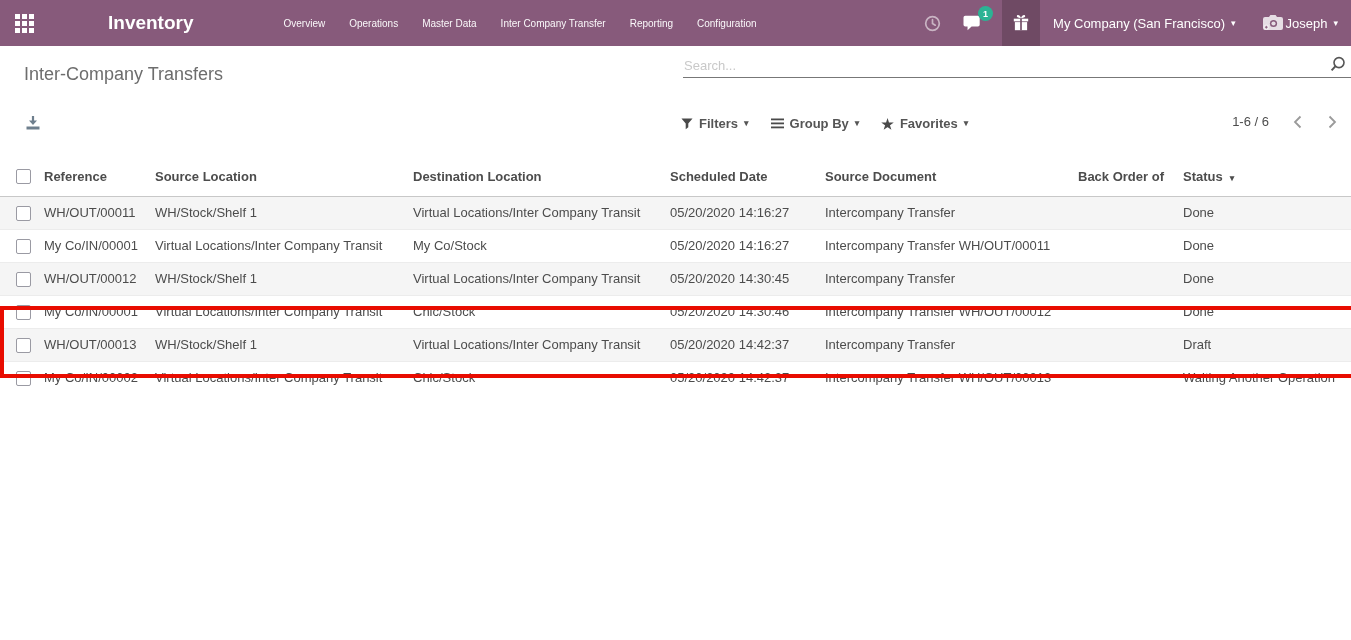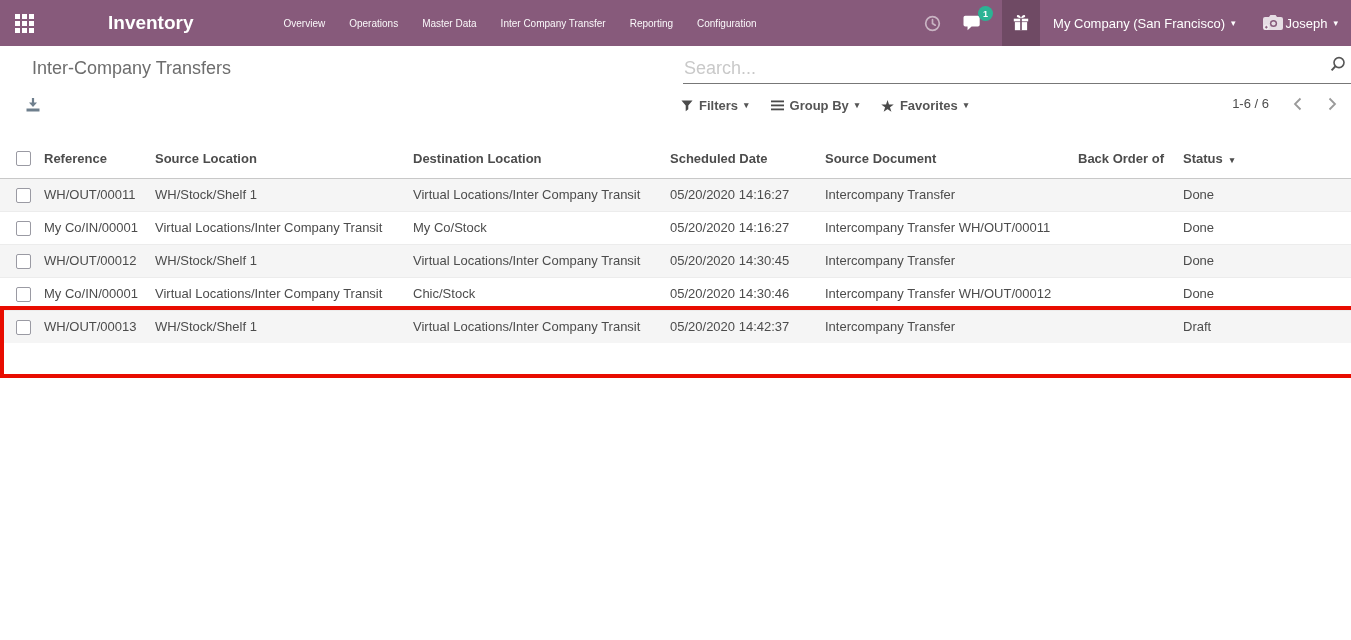--- a/index.html
+++ b/index.html
@@ -24,26 +24,26 @@
   .chat-badge {
     position:absolute; top:-8px; right:-11px; min-width:15px; height:15px; padding:0 3px;
     background:#2eb091; background:#2bb394; border-radius:8px; color:#fff; font-size:9px;
     display:flex; align-items:center; justify-content:center; font-weight:bold;
   }
   .gift-seg { width:38px; height:100%; background:#6F4A64; display:flex; align-items:center; justify-content:center; cursor:pointer; }
   .company-menu, .user-menu { display:flex; align-items:center; padding:0 13px; cursor:pointer; font-size:13px; white-space:nowrap; height:100%; }
   .caret { font-size:9px; margin-left:6px; line-height:1; }
   .avatar { margin-right:2px; opacity:.9; }
   
-  .breadcrumb-row { height:45px; display:flex; align-items:center; padding-left:32px; }
+  .breadcrumb-row { height:45px; display:flex; padding-left:24px;margin-top:18px; }
   .breadcrumb { font-size:18px; color:#6d6d6d; }
   .search-wrap { position:absolute; left:683px; right:0; top:56px; height:24px; }
   .search-input {
     width:100%; border:none; border-bottom:1px solid #777; outline:none;
-    font-family:"Liberation Sans",sans-serif; font-size:18px; padding:2px 26px 4px 1px; color:#4c4c4c; background:transparent;
+    font-family:"Liberation Sans",sans-serif; font-size:13px; padding:2px 26px 4px 1px; color:#4c4c4c; background:transparent;
   }
   .search-input::placeholder { color:#c9c9c9; }
   .search-icon { position:absolute; right:5px; top:0; cursor:pointer; }
   .controls-row { height:34px; position:relative; }
   .export-btn { position:absolute; left:25px; top:6px; cursor:pointer; }
   .dropdown-group { position:absolute; left:681px; top:7px; display:flex; align-items:center;justify-content:center; }
   .dd-btn { display:flex; align-items:center; margin-right:22px; cursor:pointer; color:#555; font-weight:bold; }
   .dd-btn .dd-icon { margin-right:6px; display:flex; align-items:center; }
   .dd-btn .caret { color:#555; }
   .star-glyph { font-size:14px; color:#4a4a4a; line-height:1; }
@@ -275,16 +275,26 @@
     <tr>
       <td class="cb-cell"><span class="cb"></span></td>
       <td>WH/OUT/00013</td>
       <td>WH/Stock/Shelf 1</td>
       <td>Virtual Locations/Inter Company Transit</td>
       <td>05/20/2020 14:42:37</td>
       <td>Intercompany Transfer</td>
       <td class="col-backorder"></td>
       <td class="col-status">Draft</td>
     </tr>
+    <tr>
+      <td class="cb-cell"><span class="cb"></span></td>
+      <td>My Co/IN/00002</td>
+      <td>Virtual Locations/Inter Company Transit</td>
+      <td>Chic/Stock</td>
+      <td>05/20/2020 14:42:37</td>
+      <td>Intercompany Transfer WH/OUT/00013</td>
+      <td class="col-backorder"></td>
+      <td class="col-status">Waiting Another Operation</td>
+    </tr>
   </tbody>
 </table>
 
 <div class="red-annotation"></div>
 
 </body></html>

